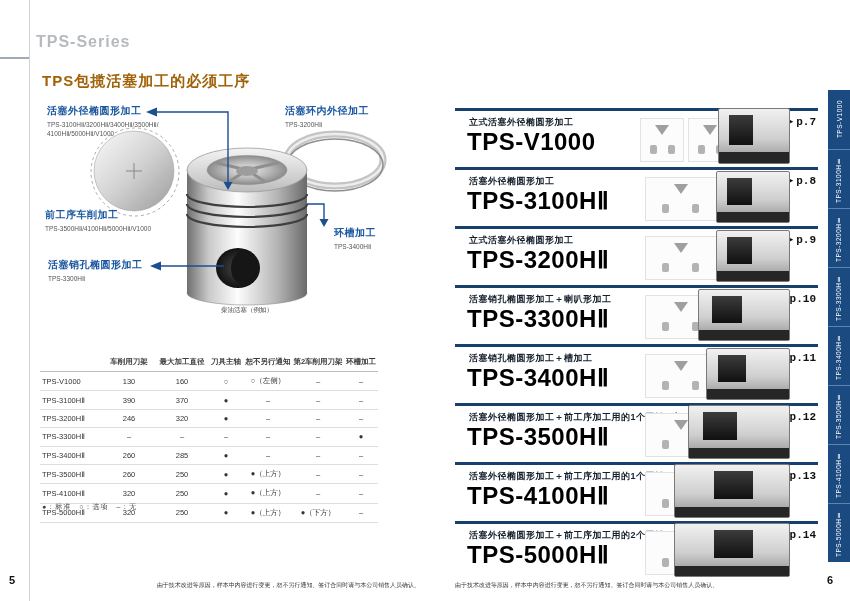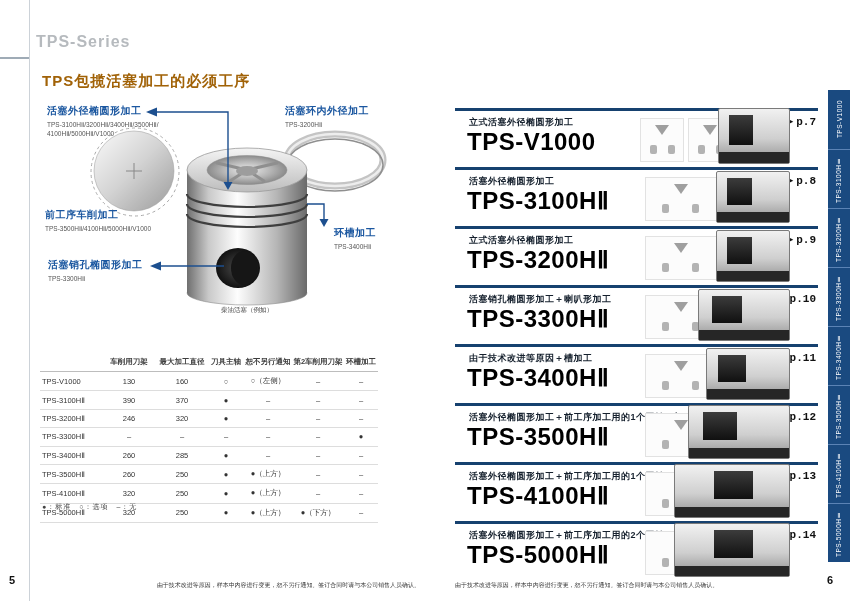--- a/index.html
+++ b/index.html
@@ -301,21 +301,21 @@
       <div class="pbar"></div>
       <div class="psub">活塞销孔椭圆形加工＋喇叭形加工</div>
       <div class="pmodel">TPS-3300HⅡ</div>
       <div class="thumb t-a"></div>
       <div class="machine m3"></div>
       <div class="pref"><span class="arr">►</span><span>p.10</span></div>
     </div>
 
     <div class="entry" style="top:329px">
       <div class="pbar"></div>
-      <div class="psub">由于技术改进等原因＋槽加工</div>
+      <div class="psub">活塞销孔椭圆形加工＋槽加工</div>
       <div class="pmodel">TPS-3400HⅡ</div>
       <div class="thumb t-a"></div>
       <div class="machine m4"></div>
       <div class="pref"><span class="arr">►</span><span>p.11</span></div>
     </div>
 
     <div class="entry" style="top:388px">
       <div class="pbar"></div>
       <div class="psub">活塞外径椭圆形加工＋前工序加工用的1个回转刀架</div>
       <div class="pmodel">TPS-3500HⅡ</div>

